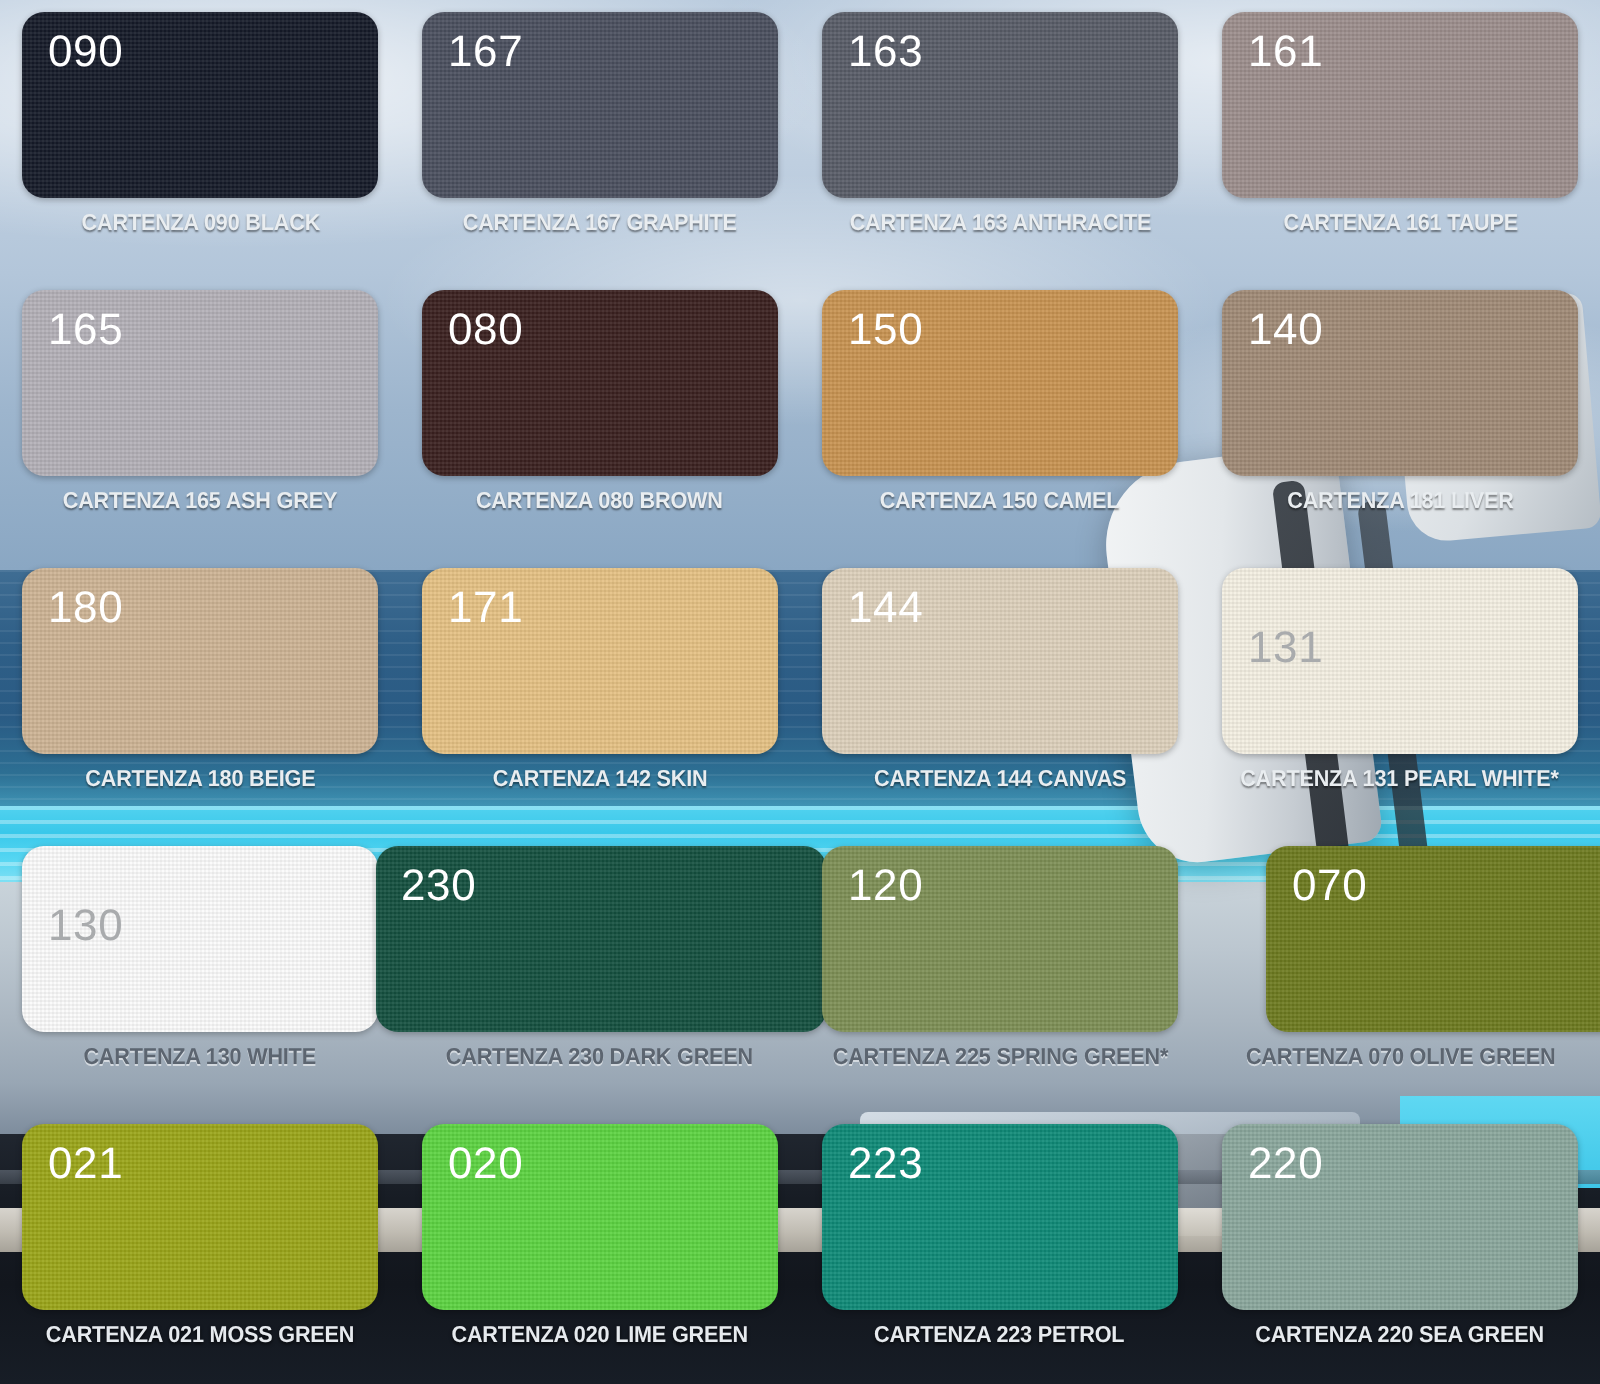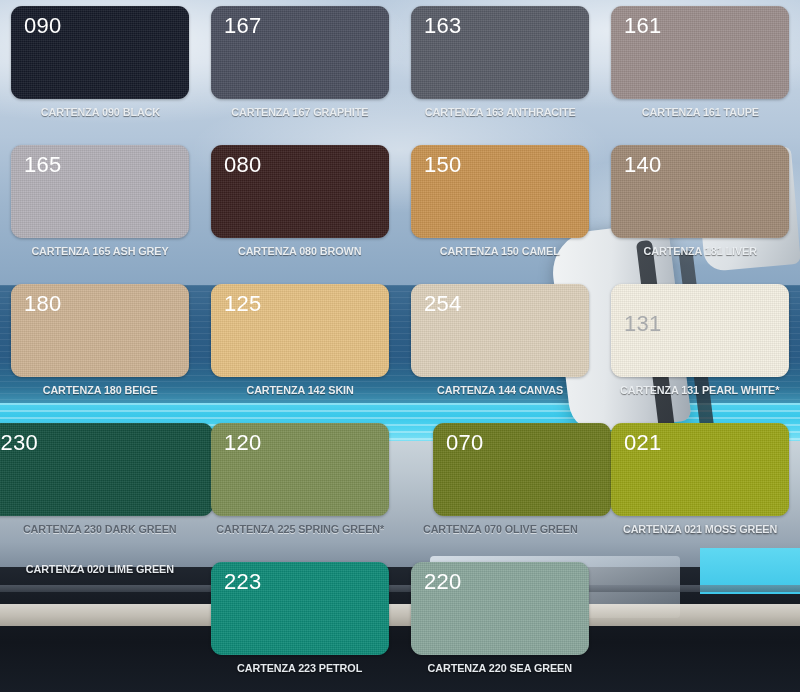--- a/index.html
+++ b/index.html
@@ -229,37 +229,43 @@
         <div class="caption">CARTENZA 181 LIVER</div>
       </div>
       <div class="cell">
         <div class="swatch" style="background: rgb(205, 179, 148);">
           <span class="swatch-code">180</span>
         </div>
         <div class="caption">CARTENZA 180 BEIGE</div>
       </div>
       <div class="cell">
         <div class="swatch" style="background: rgb(229, 193, 131);">
-          <span class="swatch-code">125</span>
+          <span class="swatch-code">171</span>
         </div>
         <div class="caption">CARTENZA 142 SKIN</div>
       </div>
       <div class="cell">
         <div class="swatch" style="background: rgb(221, 208, 187);">
-          <span class="swatch-code">254</span>
+          <span class="swatch-code">144</span>
         </div>
         <div class="caption">CARTENZA 144 CANVAS</div>
       </div>
       <div class="cell">
         <div class="swatch" style="background: rgb(244, 239, 226);">
           <span class="swatch-code dark">131</span>
         </div>
         <div class="caption">CARTENZA 131 PEARL WHITE*</div>
       </div>
       <div class="cell">
+        <div class="swatch" style="background: rgb(251, 251, 251);">
+          <span class="swatch-code dark">130</span>
+        </div>
+        <div class="caption onlight">CARTENZA 130 WHITE</div>
+      </div>
+      <div class="cell">
         <div class="swatch" style="background: rgb(20, 80, 63); padding-left: 47px;">
           <span class="swatch-code">230</span>
         </div>
         <div class="caption onlight">CARTENZA 230 DARK GREEN</div>
       </div>
       <div class="cell">
         <div class="swatch" style="background: rgb(125, 143, 85);">
           <span class="swatch-code">120</span>
         </div>
         <div class="caption onlight">CARTENZA 225 SPRING GREEN*</div>
@@ -270,20 +276,23 @@
         </div>
         <div class="caption onlight">CARTENZA 070 OLIVE GREEN</div>
       </div>
       <div class="cell">
         <div class="swatch" style="background: rgb(154, 165, 24);">
           <span class="swatch-code">021</span>
         </div>
         <div class="caption ondark">CARTENZA 021 MOSS GREEN</div>
       </div>
       <div class="cell">
+        <div class="swatch" style="background: rgb(92, 211, 65);">
+          <span class="swatch-code">020</span>
+        </div>
         <div class="caption ondark">CARTENZA 020 LIME GREEN</div>
       </div>
       <div class="cell">
         <div class="swatch" style="background: rgb(14, 138, 119);">
           <span class="swatch-code">223</span>
         </div>
         <div class="caption ondark">CARTENZA 223 PETROL</div>
       </div>
       <div class="cell">
         <div class="swatch" style="background: rgb(138, 167, 156);">

